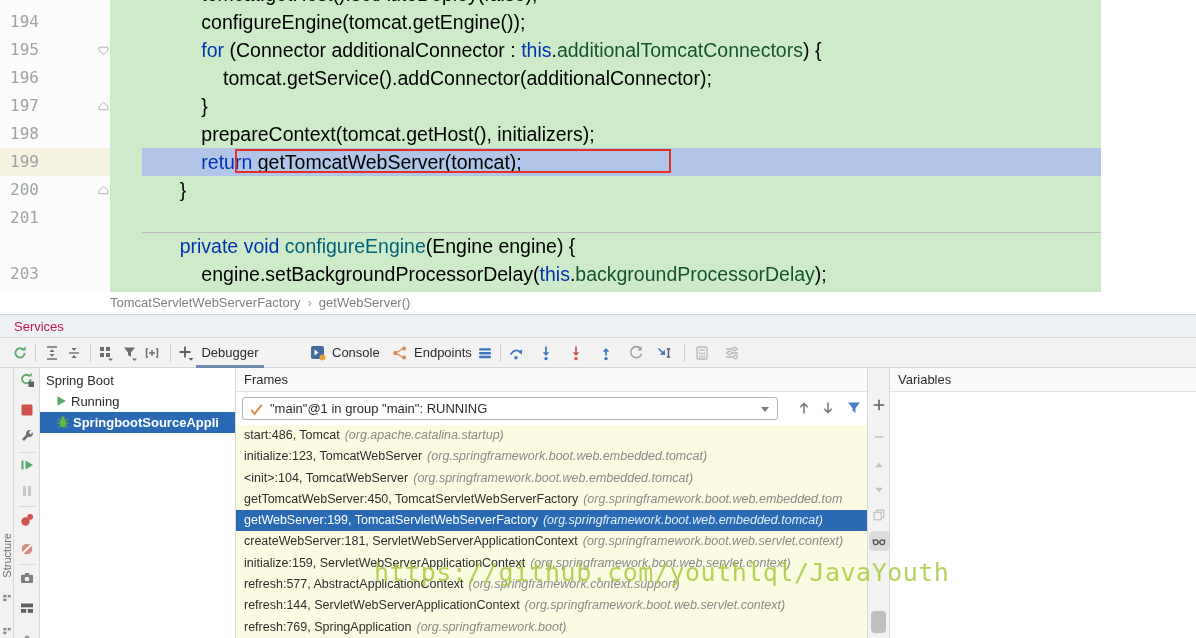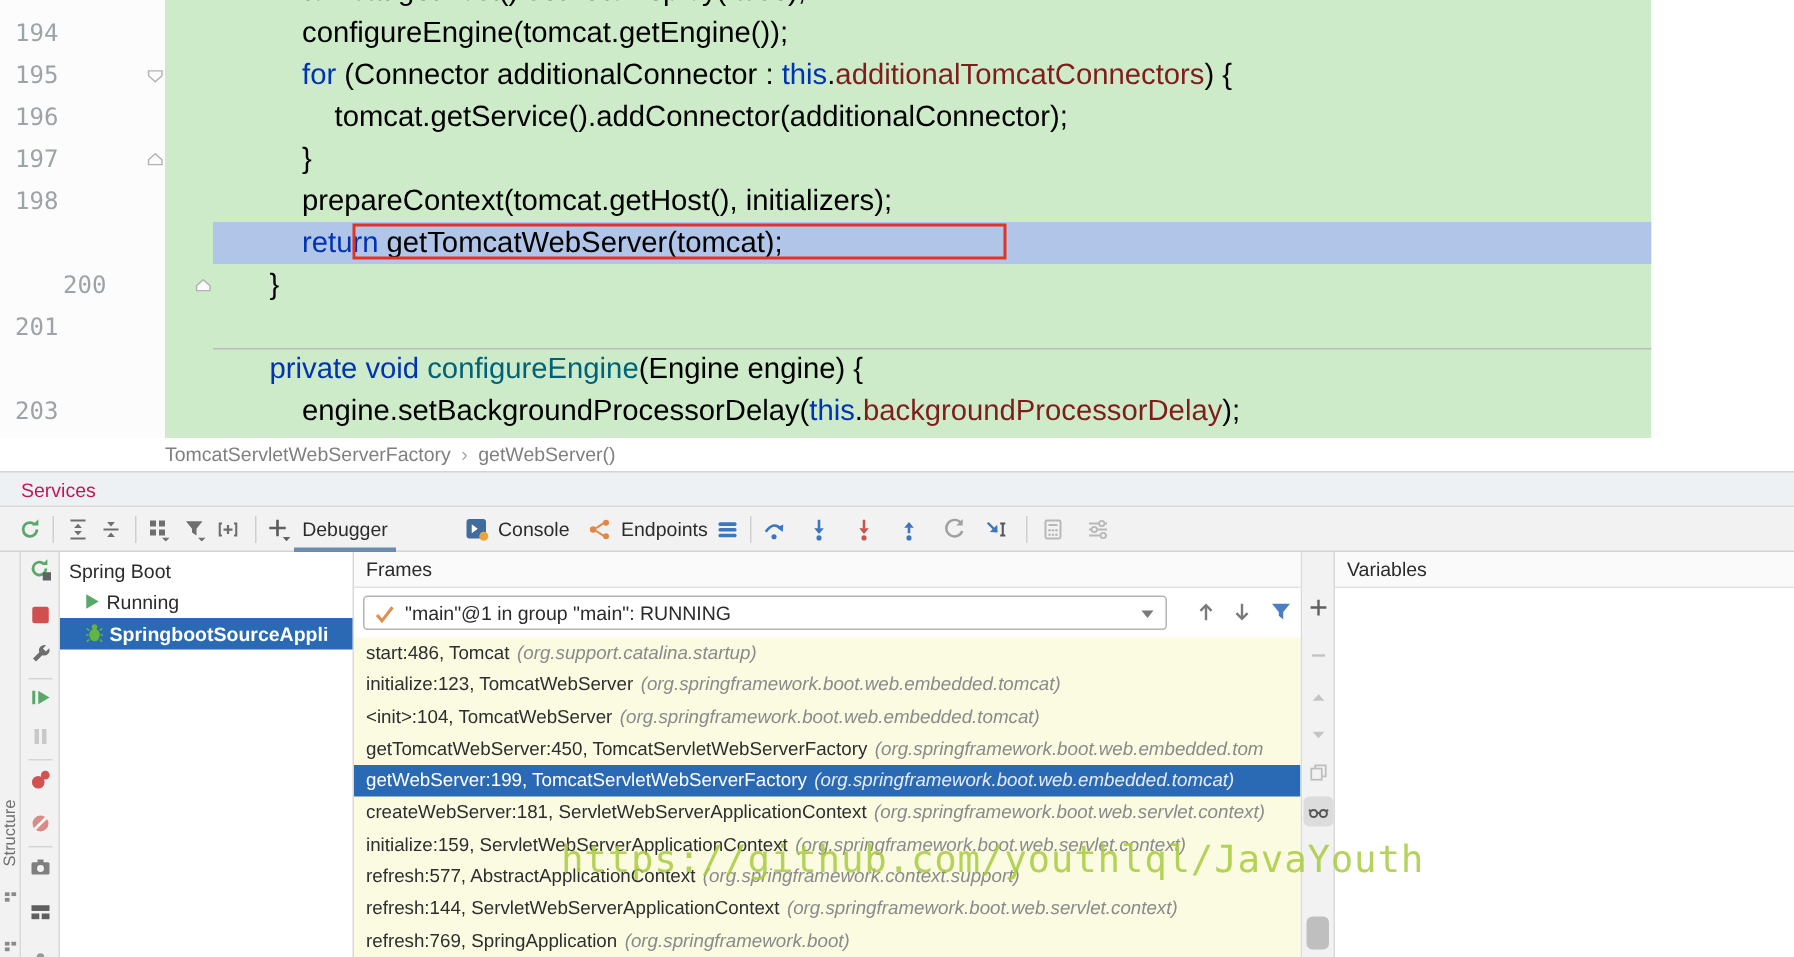--- a/index.html
+++ b/index.html
@@ -11,21 +11,21 @@
   .editor { position:absolute; left:0; top:0; width:1101px; height:292px; overflow:hidden; }
   .gutter-col { position:absolute; left:0; top:0; width:110px; height:100%; background:#fcfcfc; }
   .code-col { position:absolute; left:110px; right:0; top:0; height:100%; background:#cdebc8; }
   .grow { position:absolute; left:0; width:110px; height:28px; overflow:visible; z-index:2; }
   .grow.gcur { background:#f6f2e0; }
   .lnum { position:absolute; left:10px; font:16px/28px "DejaVu Sans Mono",monospace; color:#9da3a6; }
   .lann { position:absolute; left:74px; font:14px/28px "DejaVu Sans Mono",monospace; color:#8c8c8c; }
   .lfold { position:absolute; left:97px; top:8px; width:13px; height:13px; }
   .crow { position:absolute; left:0; right:0; height:28px; white-space:pre; font-family:Liberation Sans, sans-serif; font-size:19.5px; line-height:28px; color:#000; padding-left:16px;margin-left:32px; }
   .crow.exec { background:#b0c5e7; }
-  .kw { color:#0033b3; } .field { color:#7f1d1d; } .decl { color:#00627a; } .plain { color:#000; }
+  .kw { color:#0033b3; } .field { color:#14532d; } .decl { color:#00627a; } .plain { color:#000; }
   .redbox { position:absolute; left:93px; top:1px; width:436px; height:24px; border:2px solid #e23326; }
   .msep { position:absolute; left:0; right:0; top:0; height:1px; background:#bdbdbd; }
 
   
   .breadcrumb { position:absolute; left:0; top:292px; width:1196px; height:22px; background:#fff; padding-left:110px; font-size:13px; line-height:22px; color:#7f7f7f; }
   .breadcrumb .bsep { color:#a8a8a8; margin:0 7px; }
 
   
   .svc-header { position:absolute; left:0; top:314px; width:1196px; height:24px; background:#eef1f4; border-top:1px solid #d4d4d4; border-bottom:1px solid #d9d9d9; font-size:13px; line-height:23px; color:#be185d; padding-left:14px; }
   .toolbar { position:absolute; left:0; top:338px; width:1196px; height:30px; background:#f2f2f2; border-bottom:1px solid #d4d4d4; }
@@ -96,21 +96,24 @@
           <span class="lnum">197</span>
           <span class="lfold">
             <svg viewBox="0 0 16 16">
               <path d="M2.5 12h11V8L8 3 2.5 8z" fill="#fbfbfb" stroke="#b2b2b2" stroke-width="1.2"></path>
             </svg>
           </span>
         </div>
         <div class="grow" style="top: 120px;">
           <span class="lnum">198</span>
         </div>
-        <div class="grow" style="top: 176px; margin-left: 32px;">
+        <div class="grow gcur" style="top: 148px;">
+          <span class="lnum">199</span>
+        </div>
+        <div class="grow" style="top: 176px;">
           <span class="lnum">200</span>
           <span class="lfold">
             <svg viewBox="0 0 16 16">
               <path d="M2.5 12h11V8L8 3 2.5 8z" fill="#fbfbfb" stroke="#b2b2b2" stroke-width="1.2"></path>
             </svg>
           </span>
         </div>
         <div class="grow" style="top: 204px; padding-left: 44px;">
           <span class="lnum">201</span>
         </div>
@@ -420,21 +423,21 @@
               <path d="M4.3 8.7L8 12.5l3.7-3.8" fill="none" stroke="#7a7a7a" stroke-width="1.6"></path>
             </svg>
           </span>
         <span class="thic" style="left:610px">
             <svg viewBox="0 0 16 16">
               <path d="M2 2.5h12L9.5 8v5L6.5 10.5V8z" fill="#4a7fc1"></path>
             </svg>
           </span>
       </div>
       <div class="flist" id="flist">
-          <div class="frow"><span>start:486, Tomcat</span><span class="pkg">(org.support.catalina.startup)</span></div>
+          <div class="frow"><span>start:486, Tomcat</span><span class="pkg">(org.apache.catalina.startup)</span></div>
           <div class="frow"><span>initialize:123, TomcatWebServer</span><span class="pkg">(org.springframework.boot.web.embedded.tomcat)</span></div>
           <div class="frow"><span>&lt;init&gt;:104, TomcatWebServer</span><span class="pkg">(org.springframework.boot.web.embedded.tomcat)</span></div>
           <div class="frow"><span>getTomcatWebServer:450, TomcatServletWebServerFactory</span><span class="pkg">(org.springframework.boot.web.embedded.tom</span></div>
           <div class="frow fsel"><span>getWebServer:199, TomcatServletWebServerFactory</span><span class="pkg">(org.springframework.boot.web.embedded.tomcat)</span></div>
           <div class="frow"><span>createWebServer:181, ServletWebServerApplicationContext</span><span class="pkg">(org.springframework.boot.web.servlet.context)</span></div>
           <div class="frow"><span>initialize:159, ServletWebServerApplicationContext</span><span class="pkg">(org.springframework.boot.web.servlet.context)</span></div>
           <div class="frow"><span>refresh:577, AbstractApplicationContext</span><span class="pkg">(org.springframework.context.support)</span></div>
           <div class="frow"><span>refresh:144, ServletWebServerApplicationContext</span><span class="pkg">(org.springframework.boot.web.servlet.context)</span></div>
           <div class="frow"><span>refresh:769, SpringApplication</span><span class="pkg">(org.springframework.boot)</span></div>
         </div>

